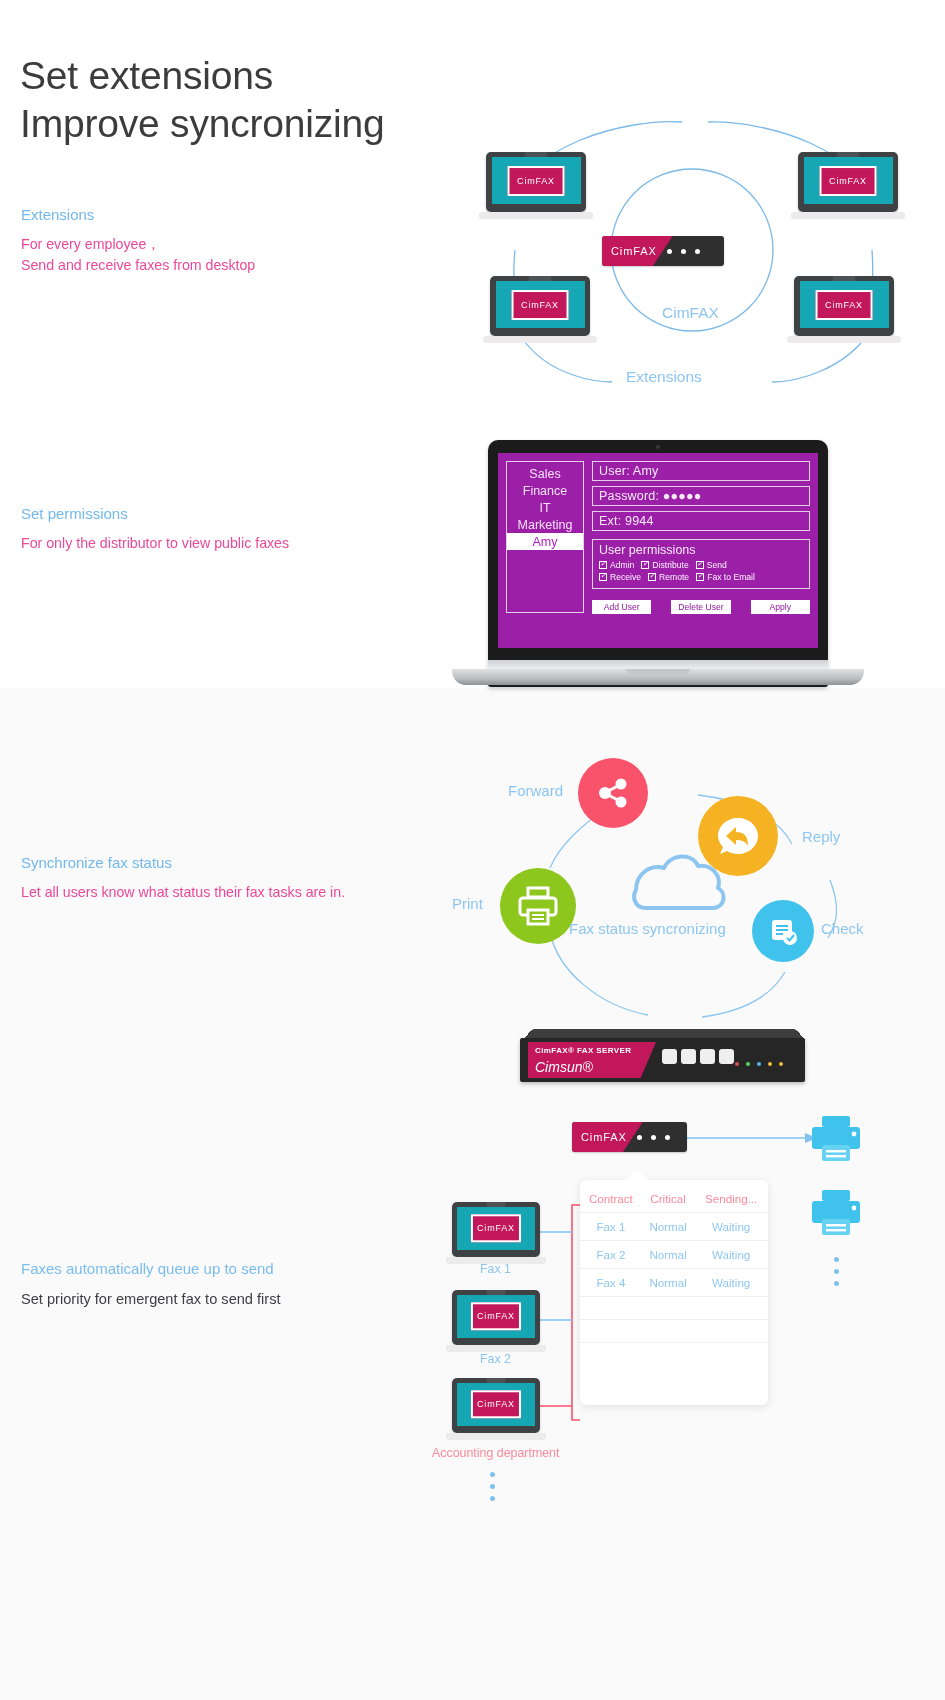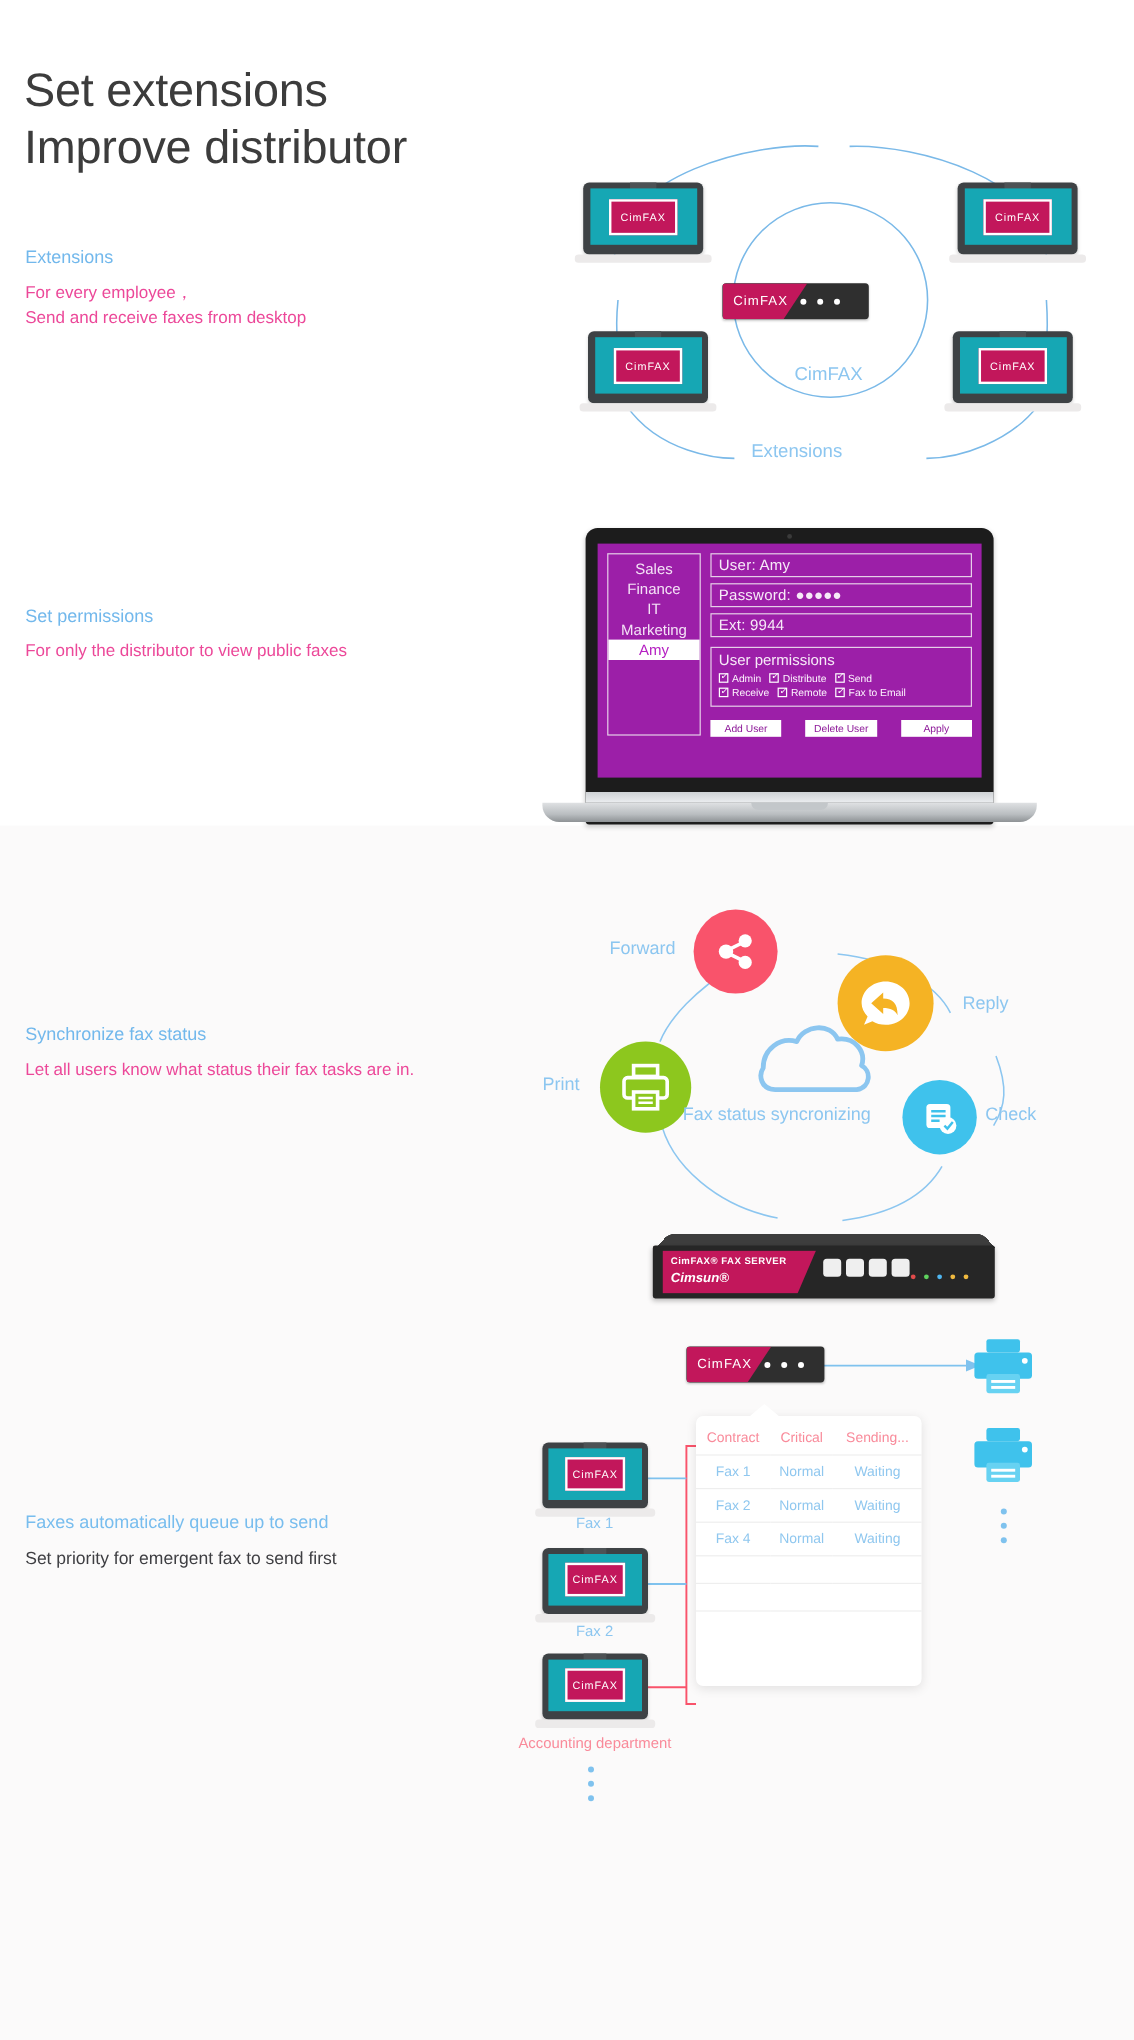--- a/index.html
+++ b/index.html
@@ -155,38 +155,38 @@
     background:#fff; color:#8d1a99; font-size:8.6px;
     padding:2px 0; text-align:center; flex:1;
   }
 
   
   #sec-sync { position:absolute; left:440px; top:740px; width:500px; height:330px; }
   .cirlbl { position:absolute; color:#8cc6f0; font-size:15px; white-space:nowrap; }
   .badge { position:absolute; border-radius:50%; display:flex; align-items:center; justify-content:center; }
 
   
-  #faxserver { position:absolute; left:544px; top:1028px; width:252px; height:58px; }
+  #faxserver { position:absolute; left:520px; top:1028px; width:252px; height:58px; }
   .fs-top {
     position:absolute; left:8px; top:0; width:272px; height:12px;
     background:#3d3d3d; border-radius:3px 3px 0 0;
     transform: perspective(60px) rotateX(22deg);
   }
   .fs-body{
     position:absolute; left:0; top:10px; width:285px; height:44px;
     background:#262626; border-radius:2px; overflow:hidden;
     box-shadow:0 2px 4px rgba(0,0,0,.25);
   }
   .fs-pink{
     position:absolute; left:8px; top:4px; width:128px; height:36px;
     background:#c2175b; clip-path:polygon(0 0,100% 0,88% 100%,0 100%);
     padding:4px 0 0 7px;
   }
   .fs-pink .l1{ color:#fff; font-size:8px; letter-spacing:.4px; font-weight:bold;}
-  .fs-pink .l2{ color:#fff; font-size:11px; font-style:italic; font-weight:bold; margin-top:4px;}
+  .fs-pink .l2{ color:#fff; font-size:14px; font-style:italic; font-weight:normal; margin-top:4px;}
   .fs-btns{ position:absolute; left:142px; top:11px; display:flex; gap:4px; }
   .fs-btns i{ width:15px;height:15px;background:#efefef;border-radius:3px;display:block;}
   .fs-leds{ position:absolute; left:215px; top:24px; display:flex; gap:7px;}
   .fs-leds i{ width:4px;height:4px;border-radius:50%;display:block;}
 
   
   #sec-queue{ position:absolute; left:420px; top:1110px; width:525px; height:510px; }
   .qcard{
     position:absolute; left:160px; top:70px; width:188px; height:225px;
     background:#ffffff; border-radius:6px;
@@ -218,21 +218,21 @@
 </head>
 <body>
 
 <div class="page">
 
   <div class="band-white"></div>
   <div class="band-grey"></div>
 
   <div class="headline">
     <div>Set extensions</div>
-    <div>Improve distributor</div>
+    <div>Improve syncronizing</div>
   </div>
 
   <div class="blk" id="blk-extensions">
     <div class="t">Extensions</div>
     <div class="d">
       <div class="ln">For every employee，</div>
       <div class="ln">Send and receive faxes from desktop</div>
     </div>
   </div>
 

